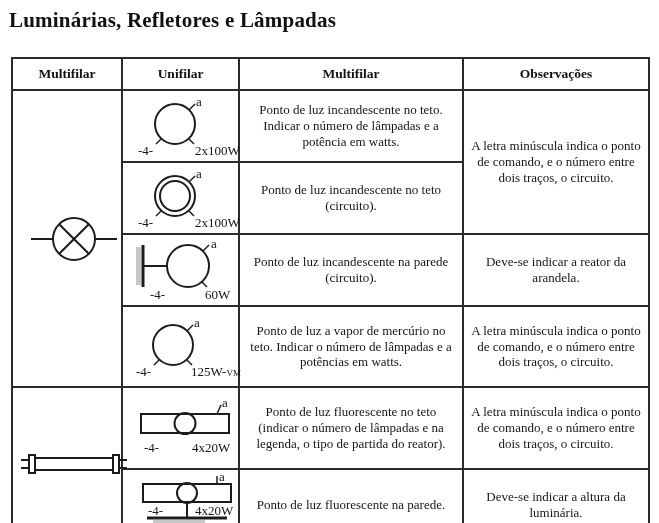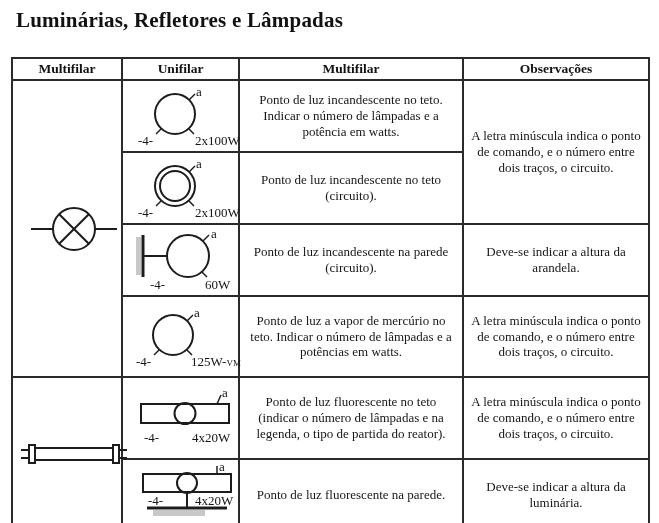--- a/index.html
+++ b/index.html
@@ -2,21 +2,21 @@
 <html><head>
 <meta charset="utf-8">
 <style>
   html,body{margin:0;padding:0;background:#ffffff;}
   body{
     width:659px;height:523px;position:relative;overflow:hidden;
     font-family:"Liberation Serif", serif;color:#161616;
     -webkit-font-smoothing:antialiased;
   }
   .page-title{
-    position:absolute;left:16px;top:8px;margin:0;
+    position:absolute;left:9px;top:8px;margin:0;
     font-size:21px;font-weight:bold;color:#111;letter-spacing:.2px;
     font-family:"Liberation Serif", serif;
   }
   table.sym-table{
     position:absolute;left:11px;top:57px;width:637px;
     border-collapse:collapse;table-layout:fixed;background:#fff;
   }
   table.sym-table, .sym-table th, .sym-table td{
     border:2px solid #2b2b2b;
   }
@@ -47,21 +47,21 @@
 
 <table class="sym-table">
   <colgroup>
     <col style="width:110px">
       <col style="width:117px">
       <col style="width:224px">
       <col style="width:186px">
   </colgroup>
 
   <tbody>
-      <tr style="height:22px">
+      <tr style="height:32px">
     <th>Multifilar</th>
     <th>Unifilar</th>
     <th>Multifilar</th>
     <th>Observações</th>
   </tr>
 
   <tr style="height:72px">
     <td rowspan="4">
       <svg class="sym" width="110" height="60" viewBox="0 0 110 60">
         <line class="stroke" x1="12" y1="30" x2="34" y2="30"></line>
@@ -110,21 +110,21 @@
         <line class="stroke" x1="15" y1="29" x2="38" y2="29"></line>
         <circle class="stroke" cx="59" cy="29" r="21"></circle>
         <line class="stroke-thin" x1="74" y1="14" x2="80" y2="8"></line>
         <line class="stroke-thin" x1="73" y1="45" x2="78" y2="50"></line>
         <text x="82" y="11">a</text>
         <text x="21" y="62">-4-</text>
         <text x="76" y="62">60W</text>
       </svg>
     </td>
     <td>Ponto de luz incandescente na parede (circuito).</td>
-    <td>Deve-se indicar a altura da arandela.</td>
+    <td>Deve-se indicar a reator da arandela.</td>
   </tr>
 
   <tr style="height:81px">
     <td>
       <svg class="sym" width="117" height="66" viewBox="0 0 117 66">
         <circle class="stroke" cx="44" cy="31" r="20"></circle>
         <line class="stroke-thin" x1="58" y1="17" x2="64" y2="11"></line>
         <line class="stroke-thin" x1="30" y1="46" x2="25" y2="51"></line>
         <line class="stroke-thin" x1="58" y1="46" x2="63" y2="51"></line>
         <text x="65" y="13">a</text>

